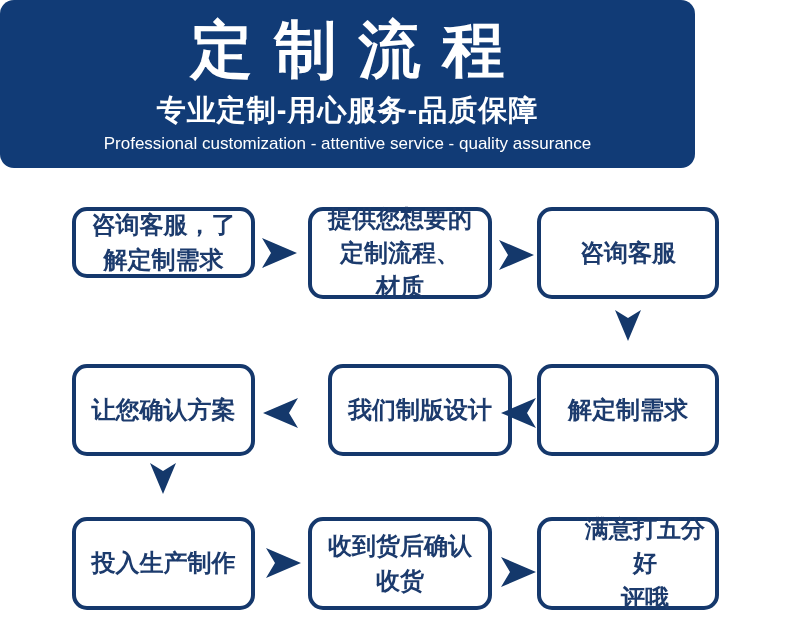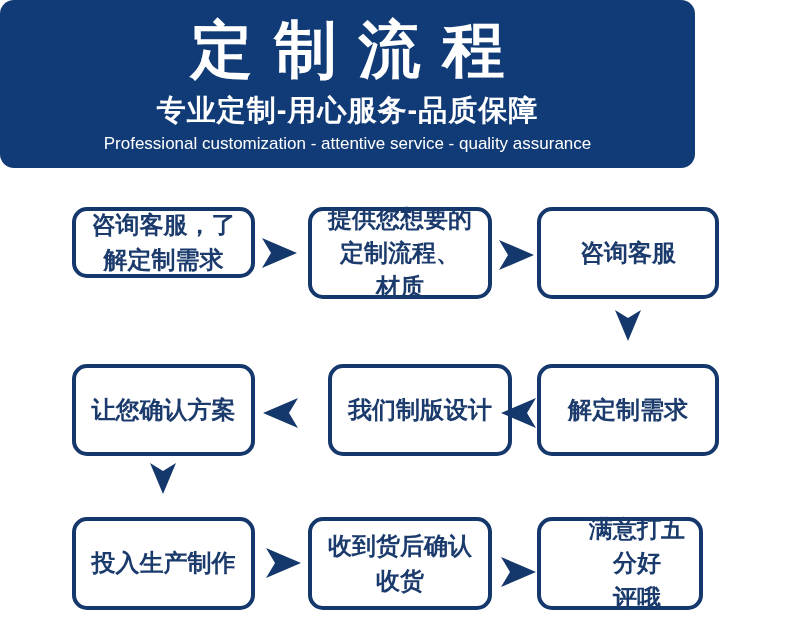--- a/index.html
+++ b/index.html
@@ -68,21 +68,21 @@
   }
   
   #b1 { left: 72px;  top: 39px;  width: 183px; height: 71px; }
   #b2 { left: 308px; top: 39px;  width: 184px; height: 92px; }
   #b3 { left: 537px; top: 39px;  width: 182px; height: 92px; }
   #b4 { left: 72px;  top: 196px; width: 183px; height: 92px; }
   #b5 { left: 308px; top: 196px; width: 184px; height: 92px; margin-left: 20px; }
   #b6 { left: 537px; top: 196px; width: 182px; height: 92px; }
   #b7 { left: 72px;  top: 349px; width: 183px; height: 93px; }
   #b8 { left: 308px; top: 349px; width: 184px; height: 93px; }
-  #b9 { left: 537px; top: 349px; width: 166px; height: 93px; padding-left: 42px; }
+  #b9 { left: 537px; top: 349px; width: 182px; height: 93px; padding-left: 42px; }
 
   .arrow { position: absolute; }
   .arrow svg { display: block; }
   .arrow polygon { fill: #14386b; }
   
   #a1  { left: 262px; top: 70px;  }
   #a2  { left: 499px; top: 72px;  }
   #ad1 { left: 615px; top: 142px; }
   #a3  { left: 263px; top: 230px; }
   #a4  { left: 501px; top: 230px; }

